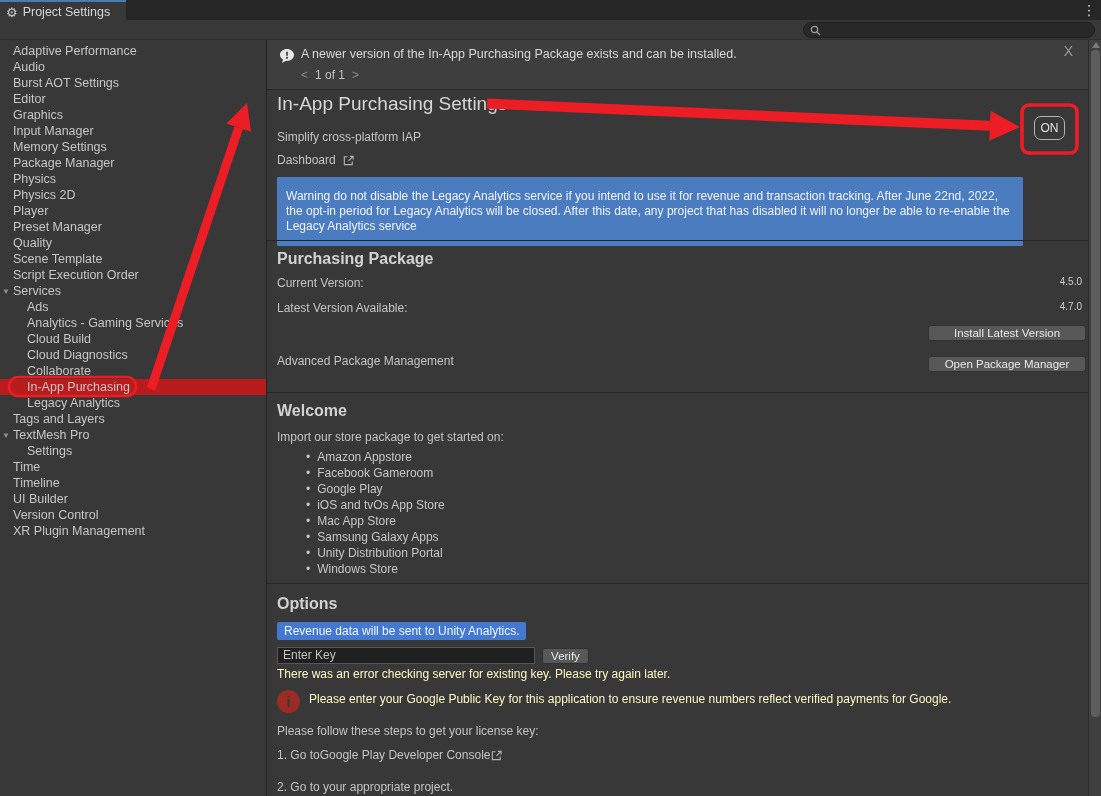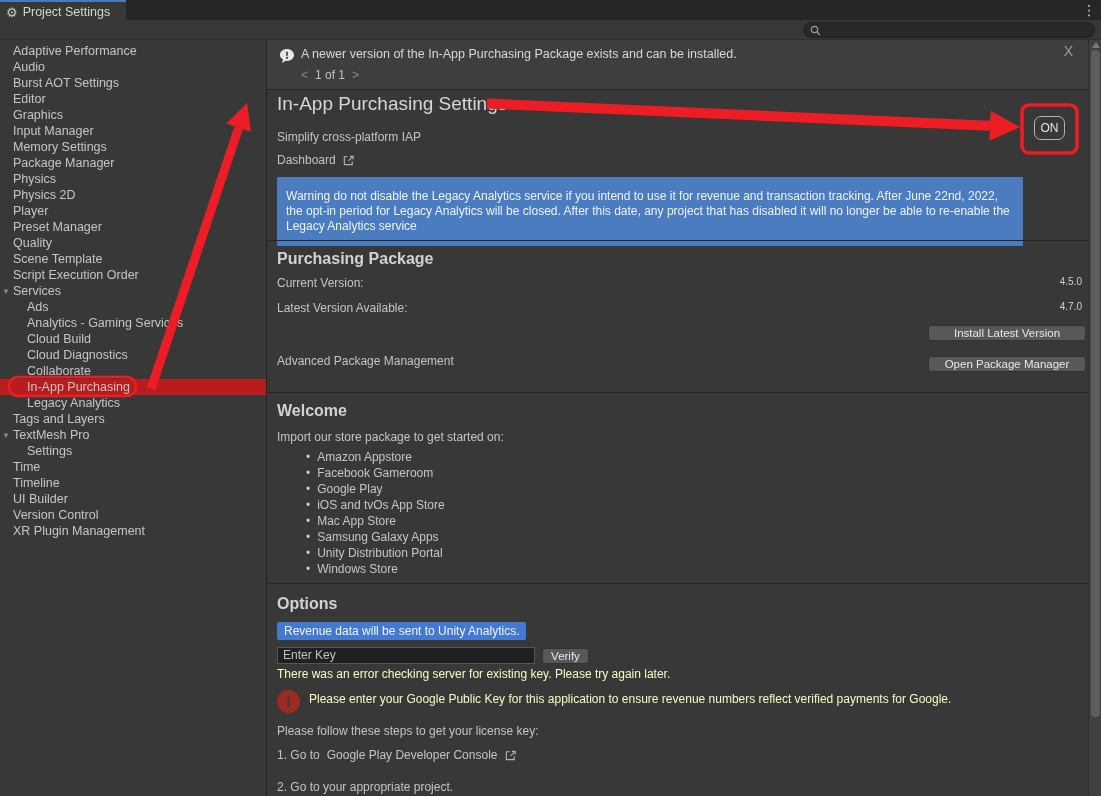--- a/index.html
+++ b/index.html
@@ -67,21 +67,21 @@
 
   .chip { position:absolute; left:10px; top:582px; background:#4579cf; color:#f0f4fc; font-size:12px;
           padding:2px 7px; border-radius:2px; }
   .keyfield { position:absolute; left:10px; top:607px; width:258px; height:17px; background:#202020;
               border:1px solid #565656; color:#c2c2c2; font-size:12px; line-height:15px; padding-left:5px; }
   .err { color:#fef9c3; font-size:12px; }
   .info-circle { position:absolute; left:10px; top:650px; width:23px; height:23px; border-radius:50%;
                  background:#9c2b24; color:#383838; font-weight:bold; font-size:15px; display:flex;
                  align-items:center; justify-content:center; }
 
-  .step-link { display:flex; align-items:center; gap:7px; }
+  .step-link { display:flex; align-items:center; }
 
   
   .scrollbar { position:absolute; left:1088px; top:40px; width:13px; height:756px; background:#3f3f3f;
                border-left:1px solid #2c2c2c; }
   .sb-up { position:absolute; left:3px; top:2px; width:0; height:0; border-left:4px solid transparent;
            border-right:4px solid transparent; border-bottom:6px solid #7a7a7a; }
   .sb-thumb { position:absolute; left:2px; top:10px; width:9px; height:667px; background:#5d5d5d; border-radius:4px; }
 
   
   .annot { position:absolute; left:0; top:0; width:1101px; height:796px; pointer-events:none; z-index:50; }

